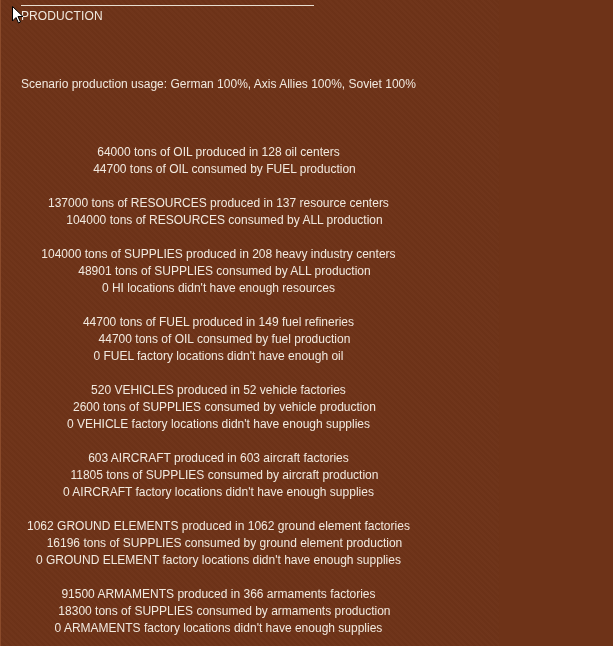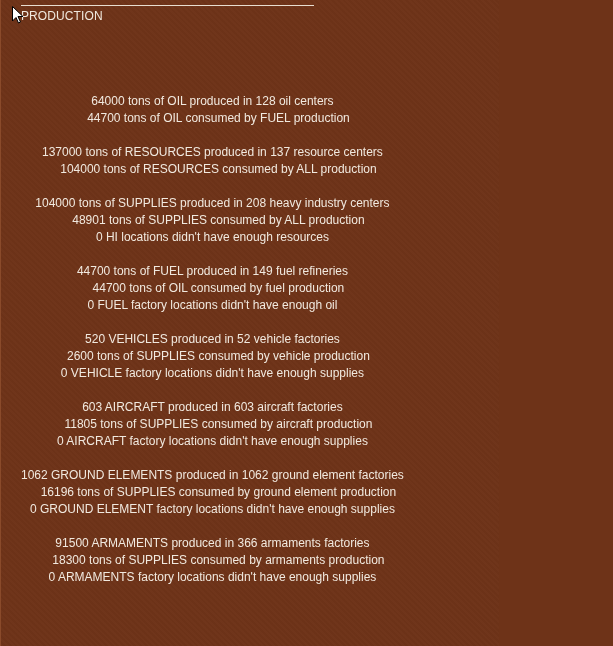--- a/index.html
+++ b/index.html
@@ -63,19 +63,20 @@
     }
   </style>
 </head>
 <body>
 
 <div class="panel">
   <div class="header-rule"></div>
   <div class="title">PRODUCTION</div>
 
   <div class="content">
+    <div class="line">Scenario production usage: German 100%, Axis Allies 100%, Soviet 100%</div>
     <div id="sections"><div class="gap"></div><div><div class="line">64000 tons of OIL produced in 128 oil centers</div><div class="line indent">44700 tons of OIL consumed by FUEL production</div></div><div class="gap"></div><div><div class="line">137000 tons of RESOURCES produced in 137 resource centers</div><div class="line indent">104000 tons of RESOURCES consumed by ALL production</div></div><div class="gap"></div><div><div class="line">104000 tons of SUPPLIES produced in 208 heavy industry centers</div><div class="line indent">48901 tons of SUPPLIES consumed by ALL production</div><div class="line">0 HI locations didn't have enough resources</div></div><div class="gap"></div><div><div class="line">44700 tons of FUEL produced in 149 fuel refineries</div><div class="line indent">44700 tons of OIL consumed by fuel production</div><div class="line">0 FUEL factory locations didn't have enough oil</div></div><div class="gap"></div><div><div class="line">520 VEHICLES produced in 52 vehicle factories</div><div class="line indent">2600 tons of SUPPLIES consumed by vehicle production</div><div class="line">0 VEHICLE factory locations didn't have enough supplies</div></div><div class="gap"></div><div><div class="line">603 AIRCRAFT produced in 603 aircraft factories</div><div class="line indent">11805 tons of SUPPLIES consumed by aircraft production</div><div class="line">0 AIRCRAFT factory locations didn't have enough supplies</div></div><div class="gap"></div><div><div class="line">1062 GROUND ELEMENTS produced in 1062 ground element factories</div><div class="line indent">16196 tons of SUPPLIES consumed by ground element production</div><div class="line">0 GROUND ELEMENT factory locations didn't have enough supplies</div></div><div class="gap"></div><div><div class="line">91500 ARMAMENTS produced in 366 armaments factories</div><div class="line indent">18300 tons of SUPPLIES consumed by armaments production</div><div class="line">0 ARMAMENTS factory locations didn't have enough supplies</div></div><div class="gap"></div></div>
   </div>
 
   <svg class="cursor" viewBox="0 0 12 18">
     <path d="M0.5 0.5 L0.5 15 L4 11.5 L6.5 17 L8.5 16 L6 10.5 L11 10.5 Z" fill="#ffffff" stroke="#000000" stroke-width="1"></path>
   </svg>
 </div>
 
 </body></html>

